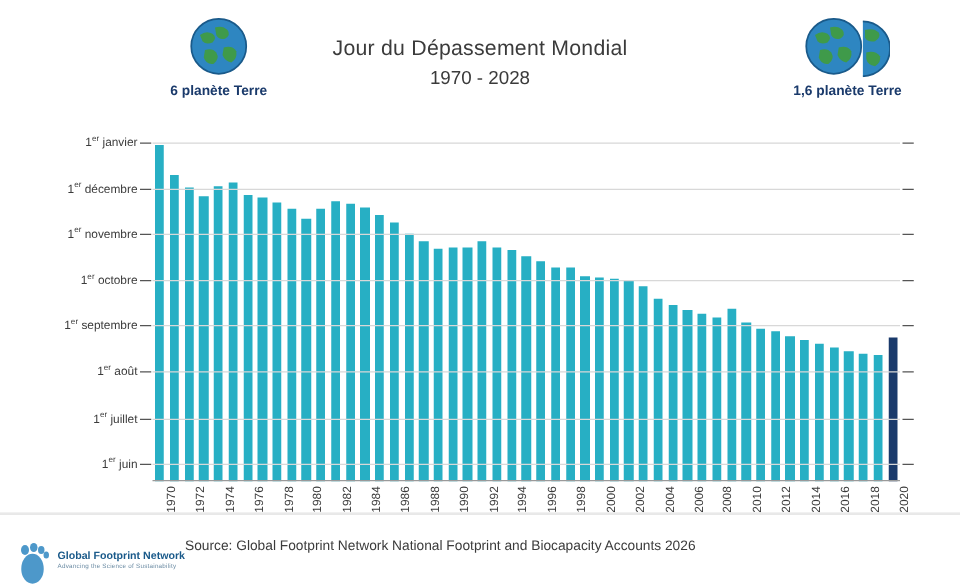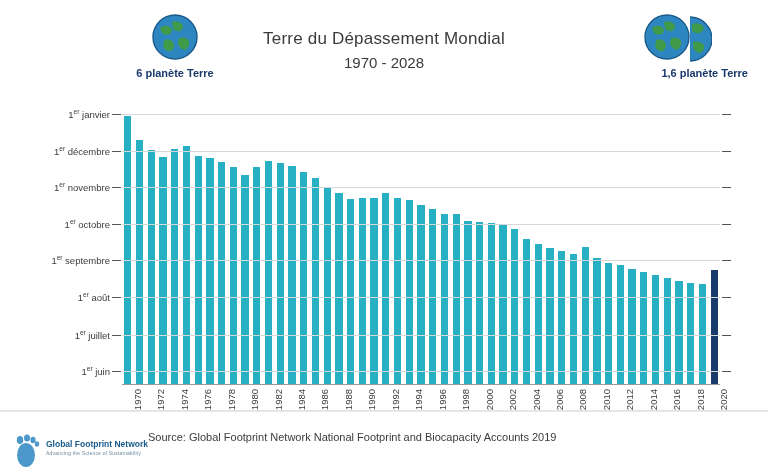--- a/index.html
+++ b/index.html
@@ -47,21 +47,21 @@
     left: 120px;
     top: 14px;
     width: 110px;
     text-align: center;
   }
   .globe-right {
     position: absolute;
     left: 608px;
     top: 14px;
     width: 140px;
-    text-align: right;
+    text-align: center;
   }
   .globe-caption {
     font-size: 11px;
     font-weight: bold;
     color: #1a3a6b;
     margin-top: 3px;
     white-space: nowrap;
   }
   .globe-row {
     display: flex;
@@ -243,21 +243,21 @@
           <path d="M12 26 Q18 24 21 28 Q24 33 19 37 Q13 38 11 32 Z" fill="#3f9a4a"></path>
           <path d="M27 24 Q34 22 37 27 Q38 33 33 36 Q28 35 26 30 Z" fill="#3f9a4a"></path>
           <circle cx="23" cy="23" r="22" fill="none" stroke="#1a5a8a" stroke-width="1.4"></circle>
         </svg>
       </span>
     </div>
     <div class="globe-caption">6 planète Terre</div>
   </div>
 
   <div class="title-block">
-    <div class="title-line1">Terre du Dépassement Mondial</div>
+    <div class="title-line1">Jour du Dépassement Mondial</div>
     <div class="title-line2">1970 - 2028</div>
   </div>
 
   <div class="globe-right">
     <div class="globe-row">
       <span>
         <svg width="46" height="46" viewBox="0 0 46 46">
           <circle cx="23" cy="23" r="22" fill="#2e86c1"></circle>
           <path d="M8 14 Q13 10 18 13 Q22 16 18 20 Q13 22 10 19 Z" fill="#3f9a4a"></path>
           <path d="M20 8 Q26 6 30 10 Q33 14 28 17 Q23 18 21 14 Z" fill="#3f9a4a"></path>
@@ -410,15 +410,15 @@
         <ellipse cx="8" cy="7" rx="3.2" ry="4" fill="#2e86c1" opacity="0.85"></ellipse>
         <ellipse cx="15" cy="5" rx="3" ry="3.6" fill="#2e86c1" opacity="0.85"></ellipse>
         <ellipse cx="21" cy="7" rx="2.6" ry="3.2" fill="#2e86c1" opacity="0.85"></ellipse>
         <ellipse cx="25" cy="11" rx="2.2" ry="2.8" fill="#2e86c1" opacity="0.85"></ellipse>
       </svg>
     </span>
     <div class="gfn-text">Global Footprint Network</div>
     <div class="gfn-sub">Advancing the Science of Sustainability</div>
   </div>
 
-  <div class="source">Source: Global Footprint Network National Footprint and Biocapacity Accounts 2019</div>
+  <div class="source">Source: Global Footprint Network National Footprint and Biocapacity Accounts 2026</div>
 
 </div>
 
 </body></html>

